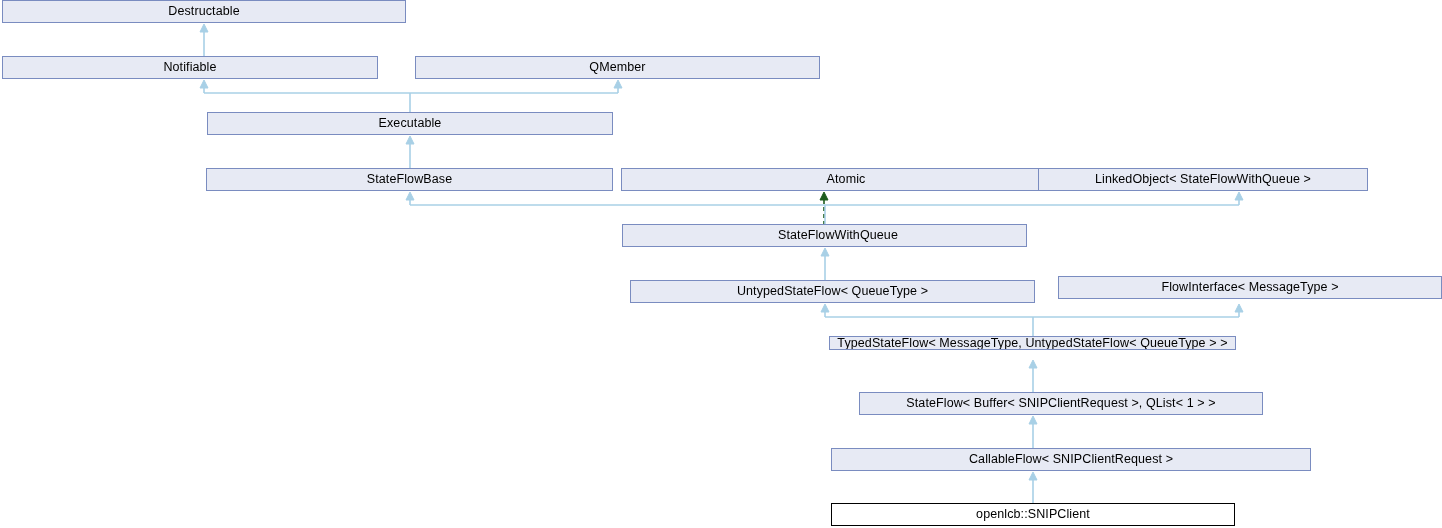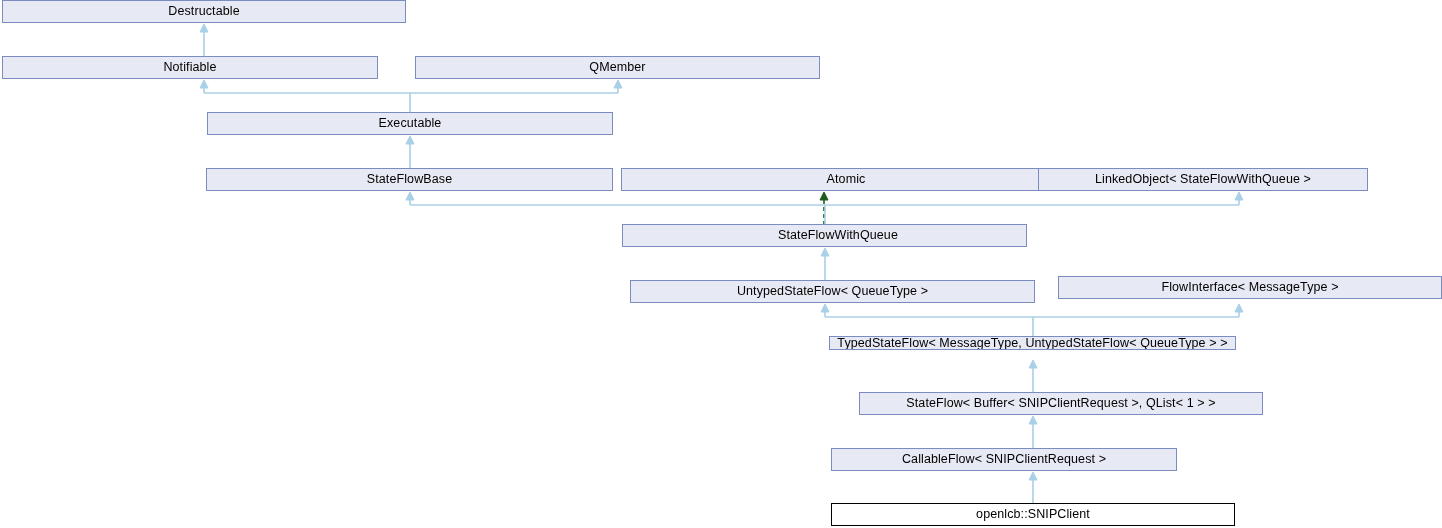--- a/index.html
+++ b/index.html
@@ -164,21 +164,21 @@
       </div>
       <div class="node" style="left: 1038px; top: 276px; width: 384px; height: 23px; margin-left: 20px;">
         <span class="node-label">FlowInterface&lt; MessageType &gt;</span>
       </div>
       <div class="node" style="left: 829px; top: 336px; width: 407px; height: 14px;">
         <span class="node-label">TypedStateFlow&lt; MessageType, UntypedStateFlow&lt; QueueType &gt; &gt;</span>
       </div>
       <div class="node" style="left: 831px; top: 392px; width: 404px; height: 23px; margin-left: 28px;">
         <span class="node-label">StateFlow&lt; Buffer&lt; SNIPClientRequest &gt;, QList&lt; 1 &gt; &gt;</span>
       </div>
-      <div class="node" style="left: 831px; top: 448px; width: 346px; height: 23px;">
+      <div class="node" style="left: 831px; top: 448px; width: 480px; height: 23px;">
         <span class="node-label">CallableFlow&lt; SNIPClientRequest &gt;</span>
       </div>
       <div class="node focus" style="left: 831px; top: 503px; width: 404px; height: 23px;">
         <span class="node-label">openlcb::SNIPClient</span>
       </div>
     </div>
 
 </div>
 
 </body></html>

